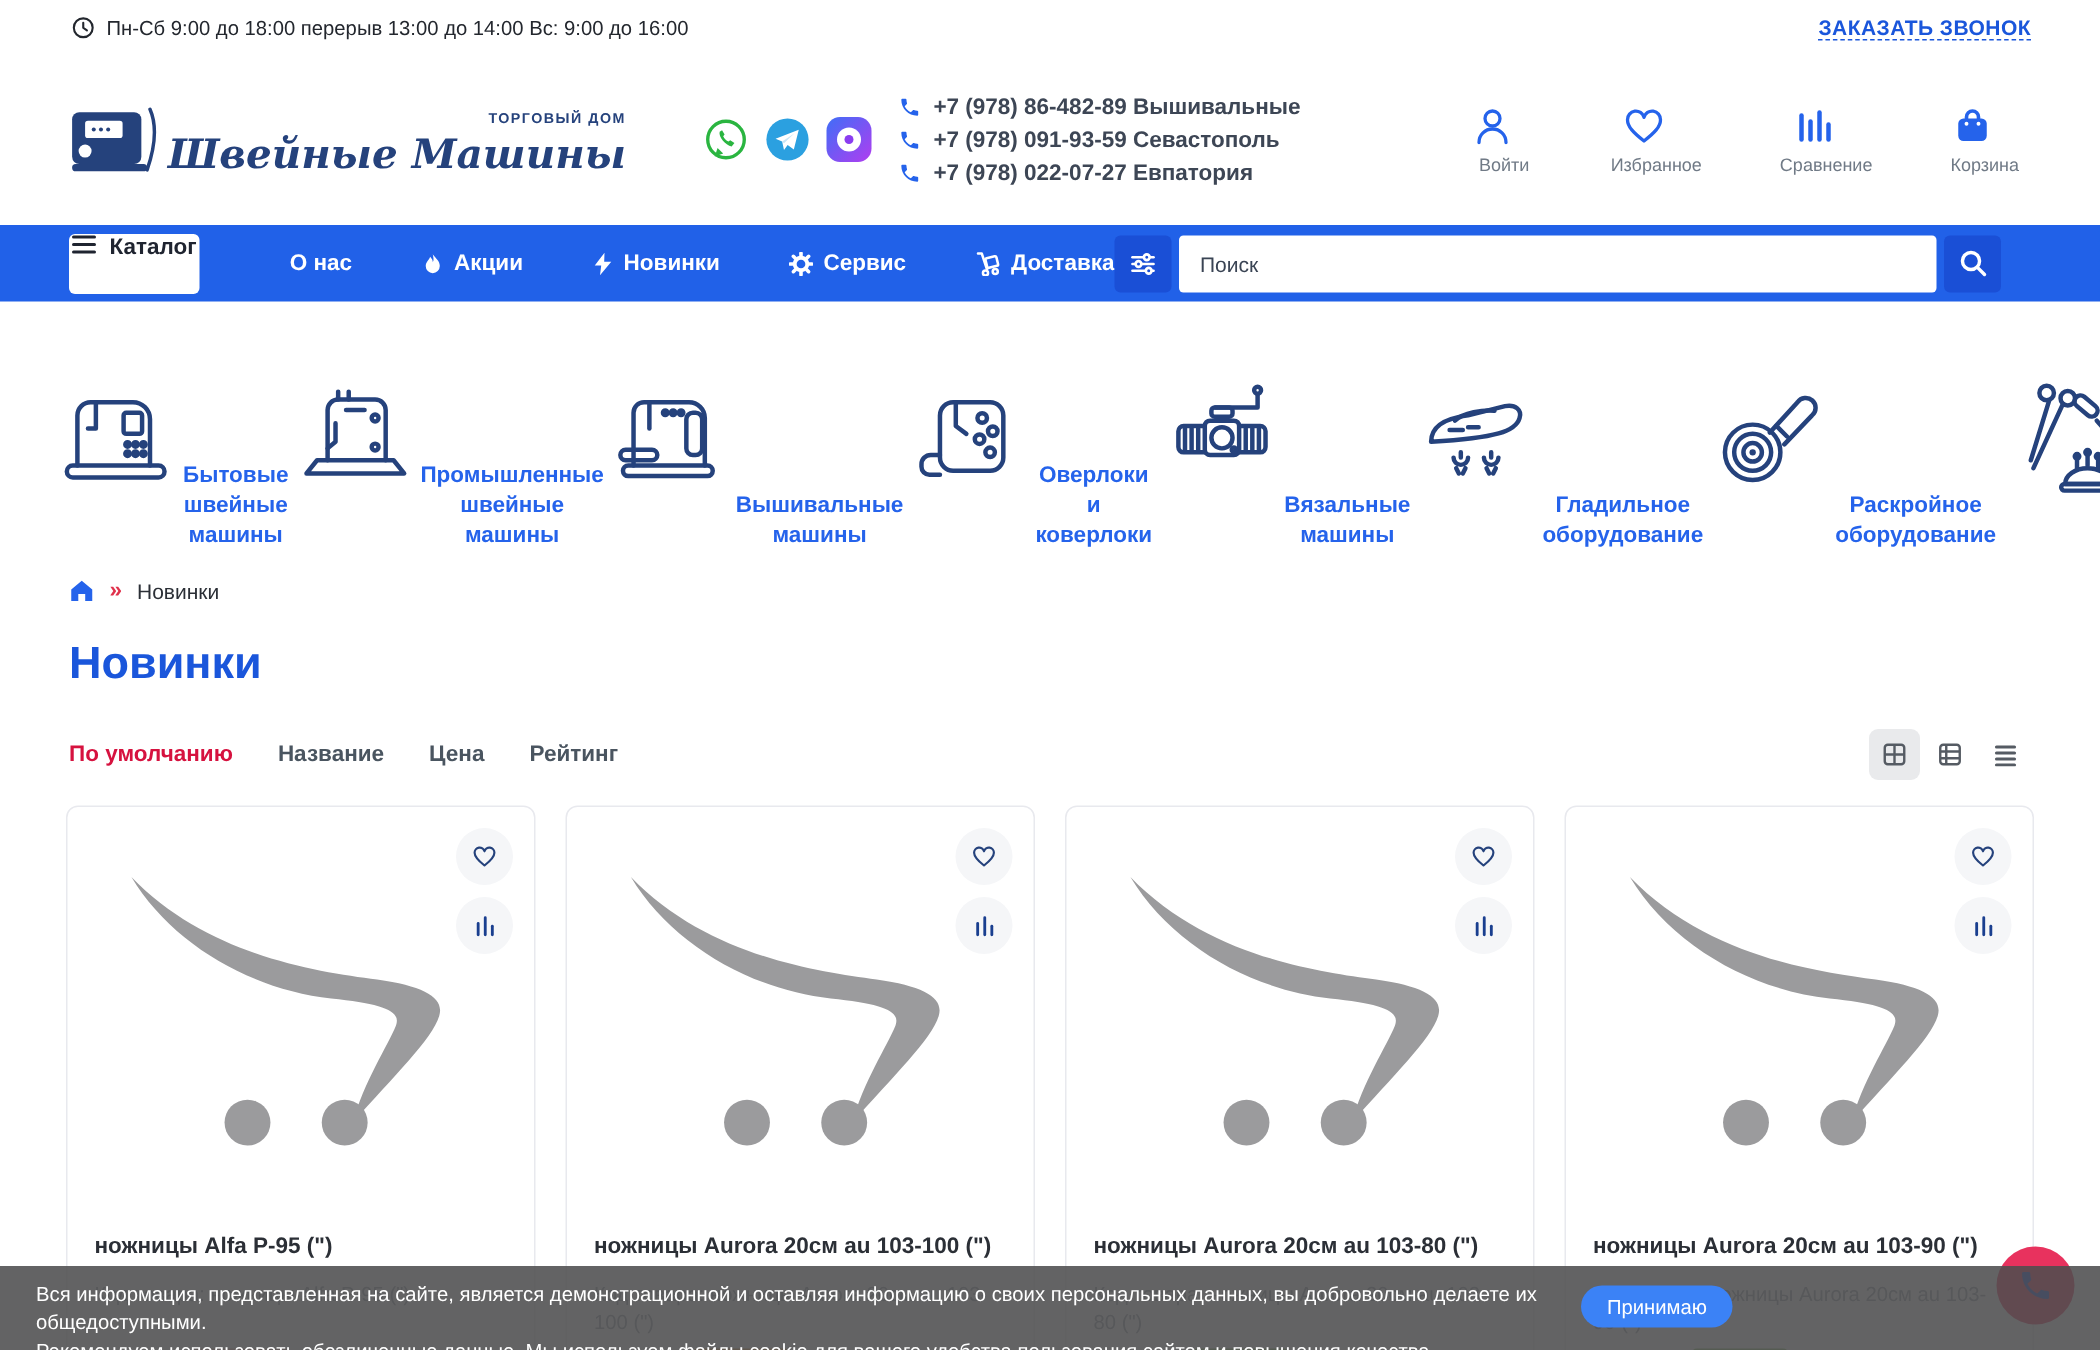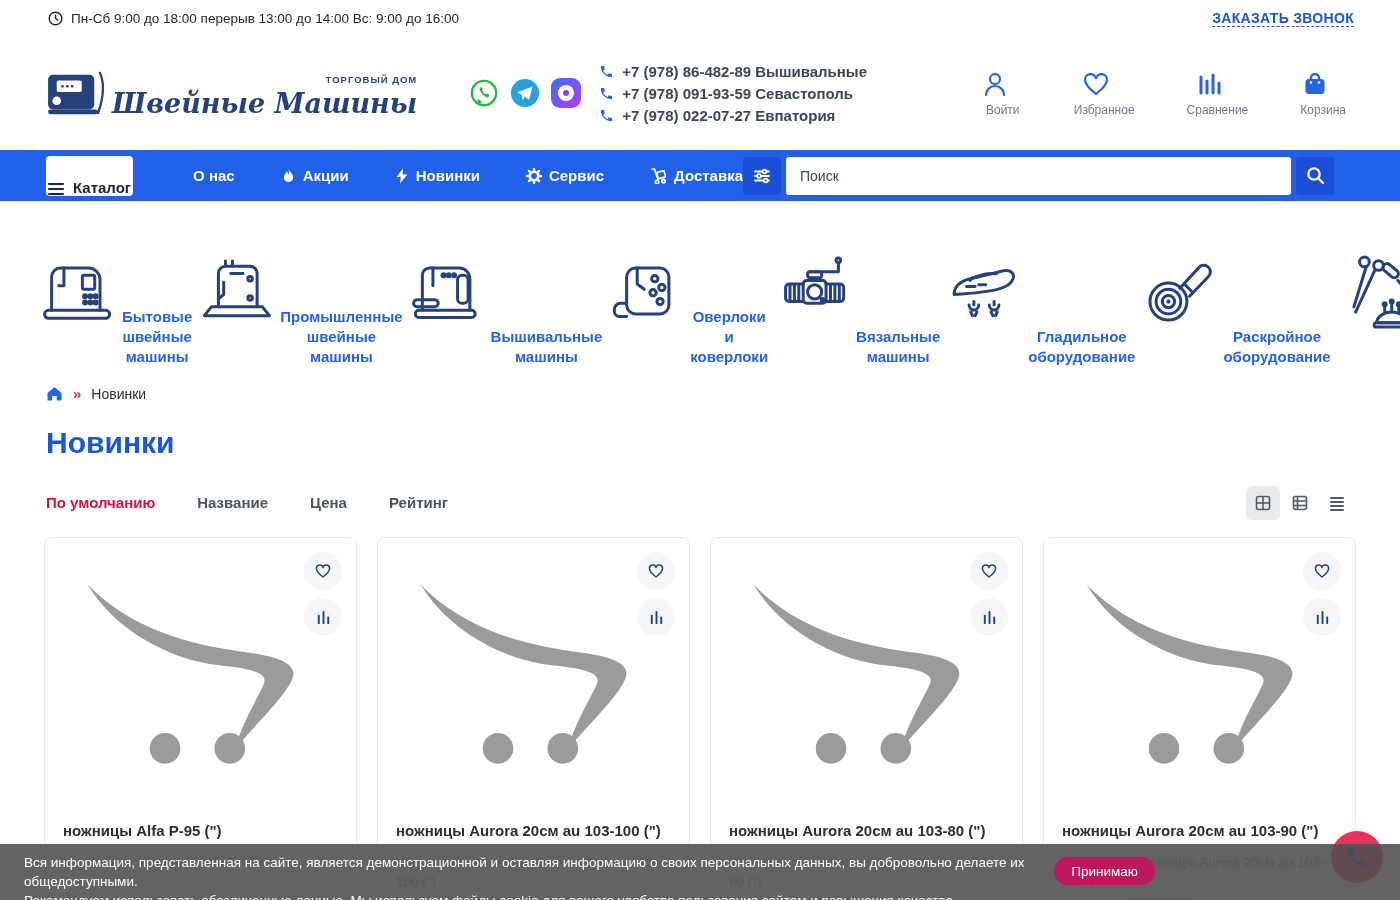--- a/index.html
+++ b/index.html
@@ -24,57 +24,57 @@
   .soc-msgr { width:30px; height:30px; border-radius:9px; background:linear-gradient(135deg,#3f6ef7,#b03df0); display:flex; align-items:center; justify-content:center; }
   .soc-msgr .bubble { width:16px; height:16px; background:#fff; border-radius:50%; position:relative; }
   .soc-msgr .bubble::after { content:""; position:absolute; left:5px; top:5px; width:6px; height:6px; border-radius:50%; background:#8a3cf0; }
   .phones { margin-left:18px; display:flex; flex-direction:column; gap:5px; }
   .phone-row { display:flex; align-items:center; gap:8px; font-size:15px; font-weight:bold; color:#3d4655; cursor:pointer; }
   .actions { margin-left:auto; display:flex; gap:36px; padding-right:10px; }
   .action { display:flex; flex-direction:column; align-items:center; gap:4px; cursor:pointer; min-width:54px; }
   .action-label { font-size:12px; color:#707a86;margin-left:16px; }
   
   .navbar { height:51px; background:#2161e8; display:flex; align-items:center; padding:0 66px 0 46px; }
-  .catalog-btn { width:102px; height:40px; background:#fff; border:none; border-radius:4px; display:flex; align-items:flex-end; justify-content:center; gap:9px; font-family:inherit; font-size:15px; font-weight:bold; color:#1f2430; cursor:pointer; }
+  .catalog-btn { width:102px; height:40px; background:#fff; border:none; border-radius:4px; display:flex; align-items:flex-start; justify-content:center; gap:9px; font-family:inherit; font-size:15px; font-weight:bold; color:#1f2430; cursor:pointer; }
   .menu { display:flex; align-items:center; gap:46px; margin-left:60px; }
   .menu-item { display:flex; align-items:flex-end; gap:7px; color:#fff; font-size:15px; font-weight:bold; cursor:pointer; white-space:nowrap; }
   .search-group { margin-left:auto; display:flex; align-items:center; gap:5px; }
   .sq-btn { width:38px; height:38px; background:#1a4fd6; border:none; border-radius:4px; display:flex; align-items:center; justify-content:center; cursor:pointer; }
   .search-input { width:505px; height:38px; border:none; border-radius:3px; padding:0 14px; font-family:inherit; font-size:14px; color:#1f2430; outline:none; }
   .search-input::placeholder { color:#3a4454; opacity:1; }
   
   .categories { display:flex; padding:14px 34px 4px; }
   .cat { flex:1; height:152px; display:flex; flex-direction:row; align-items:center; cursor:pointer; }
   .cat-icon-box { height:100px; display:flex; align-items:center; justify-content:center; }
   .cat-ic { stroke:#25427c; fill:none; stroke-width:3.4; stroke-linecap:round; stroke-linejoin:round; }
   .cat-label { margin-top:auto; max-width:162px; text-align:center; font-size:15px; line-height:20px; font-weight:600; color:#2563eb; }
   
   .breadcrumb { display:flex; align-items:center; gap:10px; padding:14px 46px 0; font-size:14px; color:#2b2f36; }
   .crumb-sep { color:#e0314b; font-weight:bold; font-size:15px; }
   .page-title { padding:24px 46px 0; font-size:30px; font-weight:bold; color:#1a56db; }
-  .sort-row { position:relative; display:flex; align-items:center; gap:42px; padding:34px 46px 0; }
+  .sort-row { position:relative; display:flex; align-items:center; gap:30px; padding:34px 46px 0; }
   .sort-opt { font-size:15px; font-weight:600; color:#4a5560; cursor:pointer; }
   .sort-opt.active { color:#d6123f; font-weight:bold; }
   .view-toggles { position:absolute; right:46px; top:26px; display:flex; gap:3px; }
   .view-btn { width:34px; height:34px; border:none; background:transparent; border-radius:6px; display:flex; align-items:center; justify-content:center; cursor:pointer; }
   .view-btn.active { background:#e9eaec; }
   
   .grid { display:grid; grid-template-columns:repeat(4,1fr); gap:20px; padding:26px 44px 0; }
   .card { position:relative; background:#fff; border:1px solid #e8e9ee; border-radius:8px; height:430px; overflow:hidden; }
   .card-img { height:250px; margin-top:34px; display:flex; align-items:flex-start; justify-content:center; }
   .card-fav { position:absolute; top:14px; right:14px; width:38px; height:38px; border:none; border-radius:50%; background:#f5f6f8; display:flex; align-items:center; justify-content:center; cursor:pointer; }
   .card-cmp { position:absolute; top:60px; right:14px; width:38px; height:38px; border:none; border-radius:50%; background:#f5f6f8; display:flex; align-items:center; justify-content:center; cursor:pointer; }
   .card-title { padding:0 18px; font-size:15px; font-weight:bold; color:#2b2f36; cursor:pointer; }
   .card-code { padding:0 18px; margin-top:14px; font-size:13.5px; line-height:19px; color:#98a0aa; min-height:38px; }
   .card-avail { padding:0 18px; margin-top:8px; font-size:13.5px; color:#6f7780; display:flex; align-items:center; gap:7px; }
   .badge { display:inline-block; width:64px; height:15px; border-radius:3px; }
   
   .cookie { position:absolute; left:0; right:0; bottom:0; height:56px; background:rgba(77,77,79,0.88); z-index:5; color:#fff; padding:9px 0 0 24px; }
   .cookie-text { width:1010px; font-size:13.5px; line-height:19px; }
-  .cookie-accept { position:absolute; right:245px; top:13px; height:28px; padding:0 17px; border:none; border-radius:14px; background:#be185d; color:#fff; font-family:inherit; font-size:13.5px; cursor:pointer; }
+  .cookie-accept { position:absolute; right:245px; top:13px; height:28px; padding:0 17px; border:none; border-radius:14px; background:#3b82f6; color:#fff; font-family:inherit; font-size:13.5px; cursor:pointer; }
   
   .float-phone { position:absolute; right:17px; bottom:17px; width:52px; height:52px; border:none; border-radius:50%; background:#e8325e; display:flex; align-items:center; justify-content:center; z-index:4; cursor:pointer; }
 </style>
 </head>
 <body>
 
 <div class="topbar">
   <div class="topbar-left">
     <svg width="15" height="15" viewBox="0 0 16 16">
         <circle cx="8" cy="8" r="6.7" fill="none" stroke="#23272e" stroke-width="1.5"></circle>

